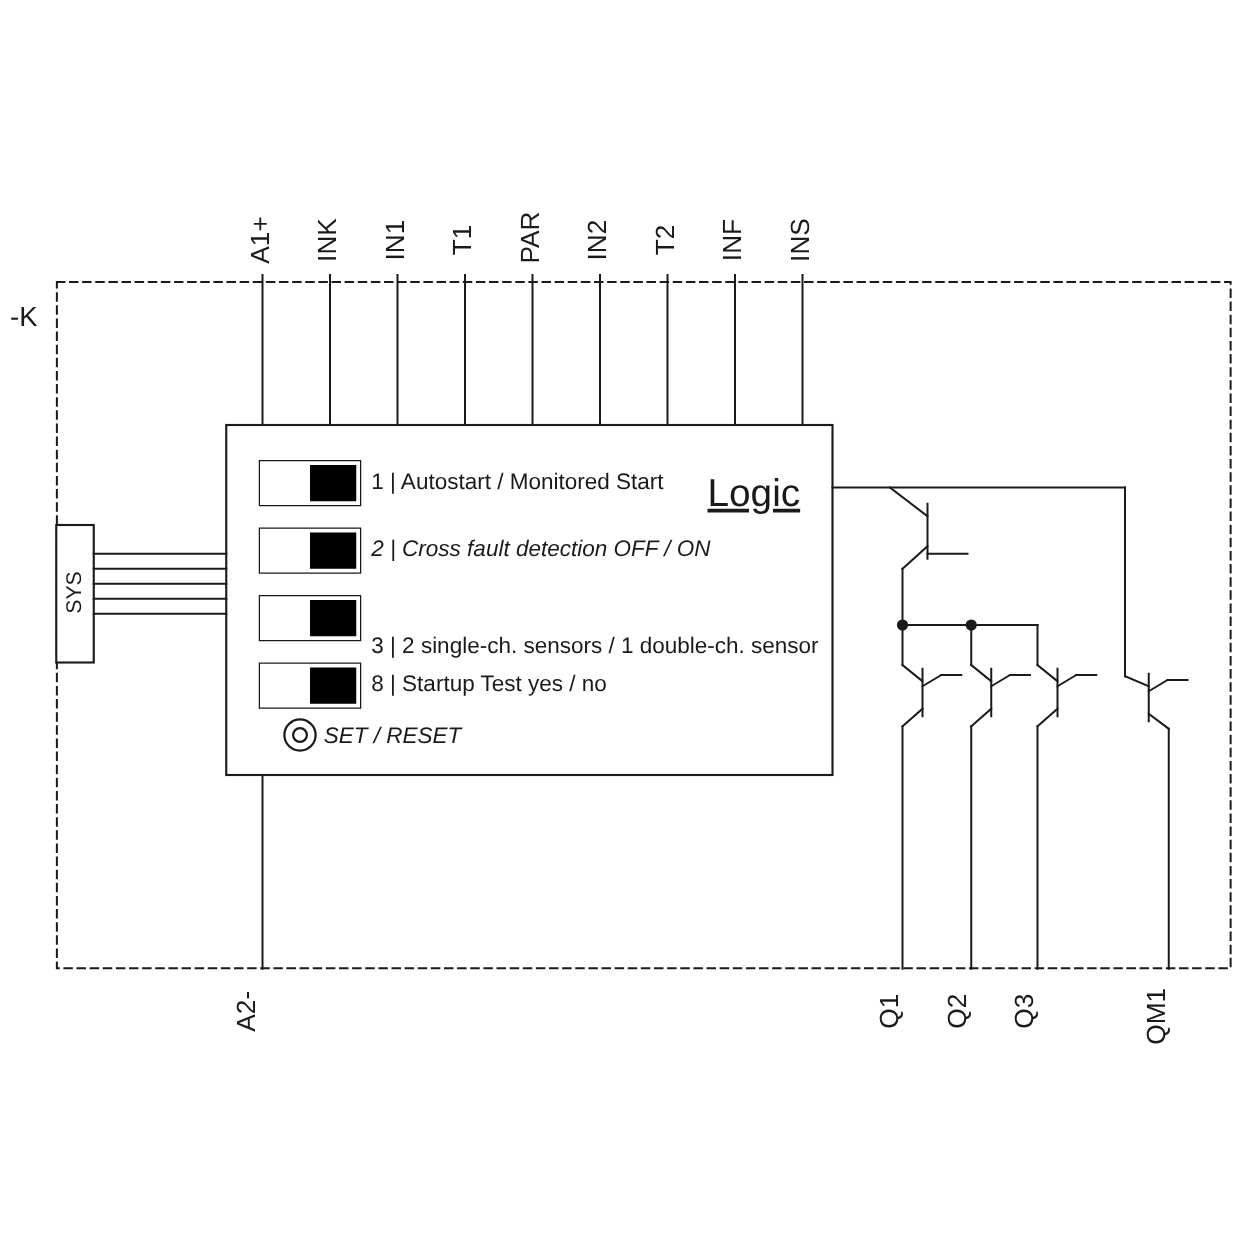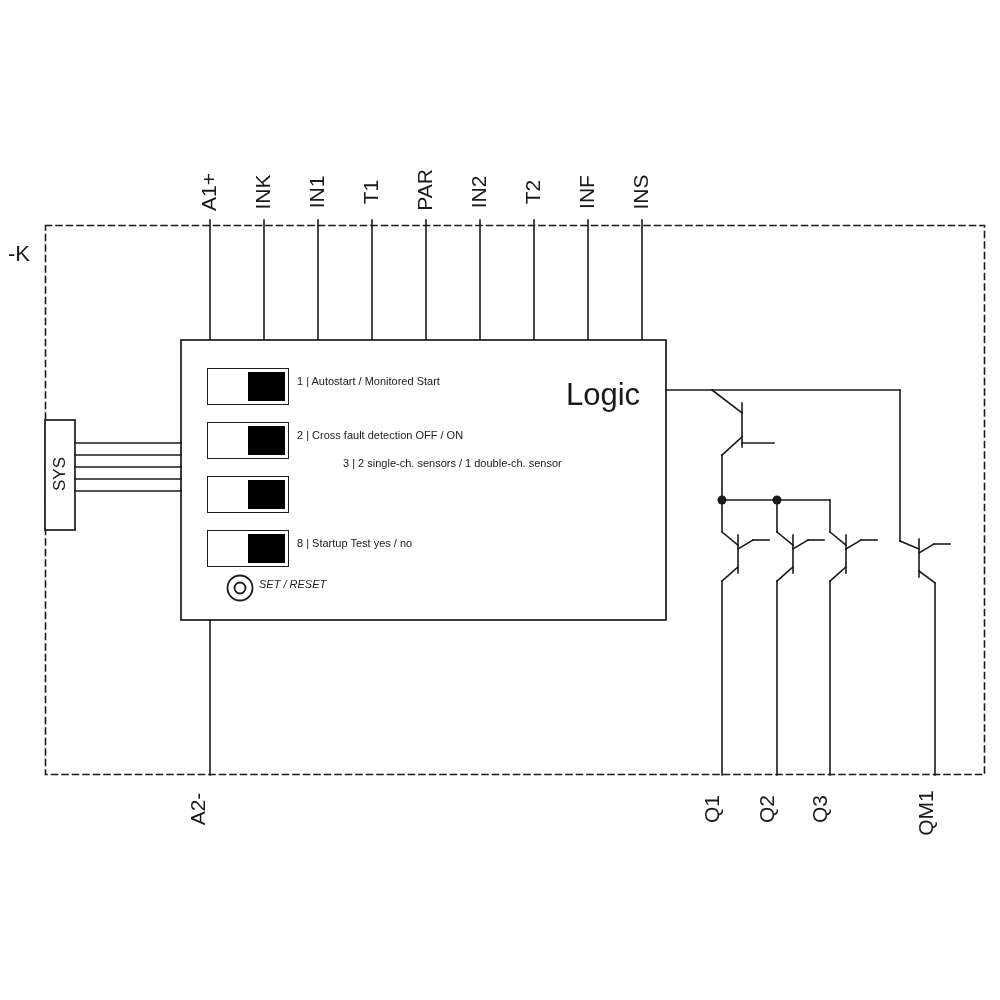--- a/index.html
+++ b/index.html
@@ -60,21 +60,21 @@
   }
   .dip-on {
     position: absolute;
     top: 3px; bottom: 3px;
     left: 40px; right: 3px;
     background: #000000;
   }
   .swlbl {
     position: absolute;
     left: 297px;
-    font-size: 11px;
+    font-size: 18px;
     text-align: center;
   }
   .sys-label { font-size: 17px; }
 </style>
 </head>
 <body>
 
 <div class="canvas">
 
   <svg class="wires" viewBox="0 0 1000 1000">
@@ -176,38 +176,38 @@
   <div class="vlabel" style="left:209px; top:192px;">A1+</div>
   <div class="vlabel" style="left:263px; top:192px;">INK</div>
   <div class="vlabel" style="left:317px; top:192px;">IN1</div>
   <div class="vlabel" style="left:371px; top:192px;">T1</div>
   <div class="vlabel" style="left:425px; top:190px;">PAR</div>
   <div class="vlabel" style="left:479px; top:192px;">IN2</div>
   <div class="vlabel" style="left:533px; top:192px;">T2</div>
   <div class="vlabel" style="left:587px; top:192px;">INF</div>
   <div class="vlabel" style="left:641px; top:192px;">INS</div>
 
-  <div class="lbl logic-title" style="left:566px; top:377px;">Logic</div>
+  <div class="lbl logic-title" style="left:566px; top:377px;text-decoration:underline;">Logic</div>
 
   <div class="dip" style="top:368px;">
     <div class="dip-on"></div>
   </div>
   <div class="dip" style="top:422px;">
     <div class="dip-on"></div>
   </div>
   <div class="dip" style="top:476px;">
     <div class="dip-on"></div>
   </div>
   <div class="dip" style="top:530px;">
     <div class="dip-on"></div>
   </div>
 
   <div class="swlbl" style="top:375px;">1 | Autostart / Monitored Start</div>
-  <div class="swlbl" style="top:429px;">2 | Cross fault detection OFF / ON</div>
-  <div class="swlbl" style="top:457px;margin-left:46px;">3 | 2 single-ch. sensors / 1 double-ch. sensor</div>
+  <div class="swlbl" style="top:429px;font-style:italic;">2 | Cross fault detection OFF / ON</div>
+  <div class="swlbl" style="top:506px;">3 | 2 single-ch. sensors / 1 double-ch. sensor</div>
   <div class="swlbl" style="top:537px;">8 | Startup Test yes / no</div>
 
   <div class="swlbl" style="left:259px; top:578px;font-style:italic;">SET / RESET</div>
 
   <div class="vlabel sys-label" style="left:60px; top:474px;">SYS</div>
 
   <div class="vlabel" style="left:198px; top:809px;">A2-</div>
   <div class="vlabel" style="left:712px; top:809px;">Q1</div>
   <div class="vlabel" style="left:767px; top:809px;">Q2</div>
   <div class="vlabel" style="left:820px; top:809px;">Q3</div>

